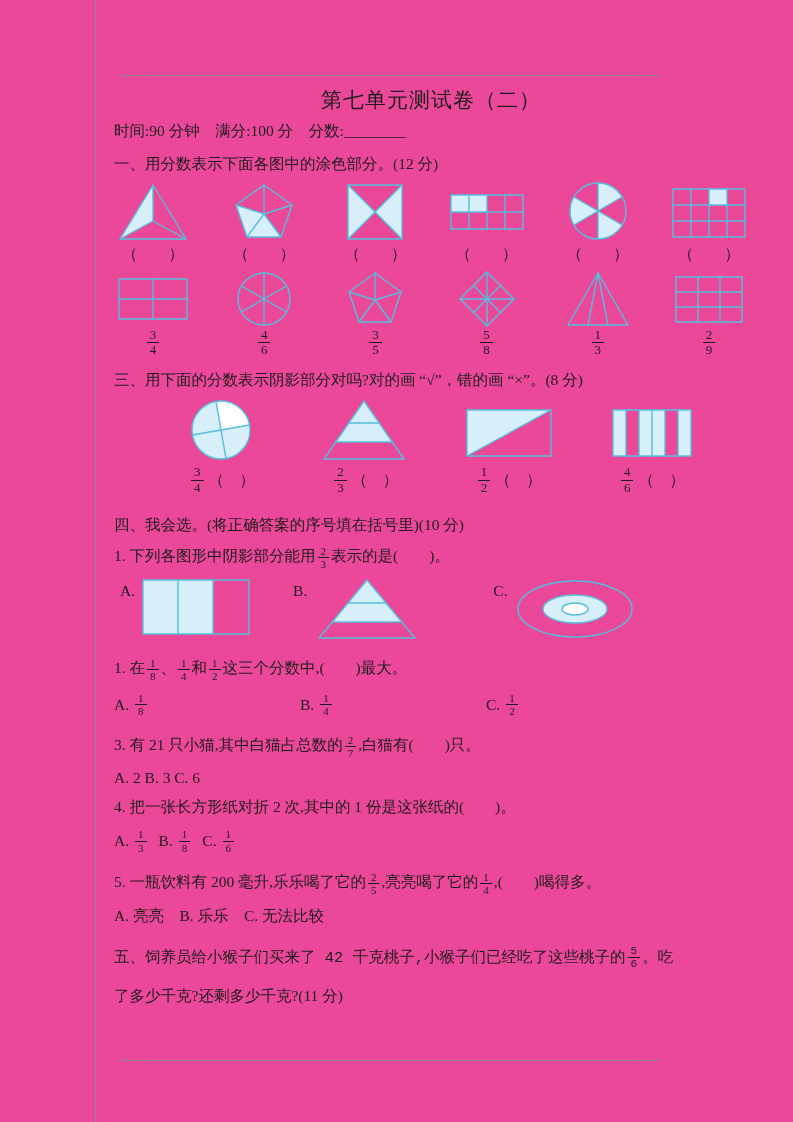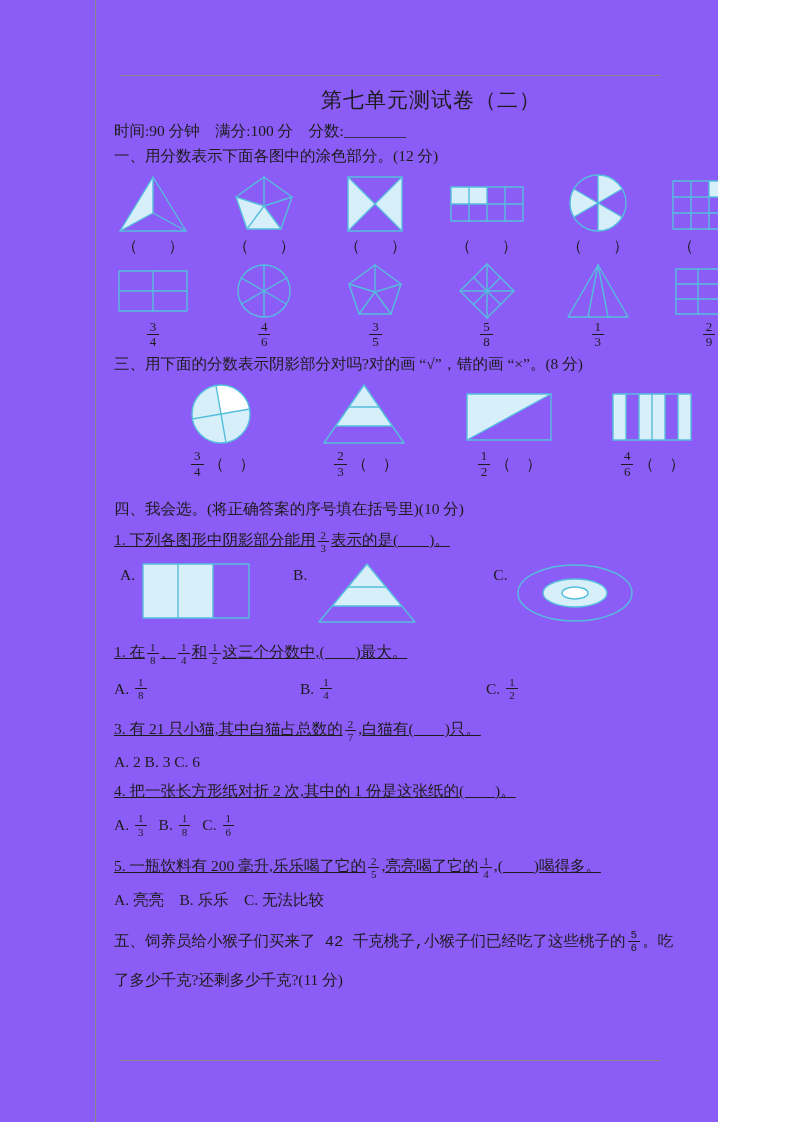--- a/index.html
+++ b/index.html
@@ -1,46 +1,46 @@
 <!DOCTYPE html>
 <html><head>
 <meta charset="utf-8">
 <style>
   html,body { margin:0; padding:0; background:#ffffff; }
-  .page { position:relative; width:718px; height:1122px; background:#8b5cf6;
+  .page { position:relative; width:793px; height:1122px; background:#ec4899;
           font-family:"Liberation Serif", serif; color:#1c1c1c; font-size:15.5px; overflow:hidden; }
   .vrule { position:absolute; left:95px; top:0; width:1px; height:1122px; background:#8a8a8a; }
   .hrule { position:absolute; left:120px; width:540px; height:1px; background:#8a8a8a; }
   .hrule.top { top:75px; }
   .hrule.bottom { top:1060px; }
   .content { position:absolute; left:114px; top:86px; width:634px; }
 
   .title { font-size:21px; font-weight:400; text-align:center; margin:0; letter-spacing:1px; }
   .meta { margin-top:7px; }
 
-  .sec-heading { margin-top:4px; line-height:1.35; }
+  .sec-heading { margin-top:12px; line-height:1.35; }
 
   .figrow { display:flex; justify-content:space-between; align-items:flex-end; margin-top:5px; }
   .figrow.s3row { padding:0 50px 0 62px; margin-top:8px; }
   .figcol { display:flex; flex-direction:column; align-items:center; }
   .ans { margin-top:2px; }
   .s3cap { margin-top:3px; display:flex; align-items:center; gap:3px; }
 
   svg .ln { stroke:#56bedd; stroke-width:1.4; fill:none; stroke-linejoin:round; stroke-linecap:round; }
   svg .sh { fill:#d6eff9; stroke:none; }
   svg .shl { fill:#d6eff9; stroke:#56bedd; stroke-width:1.4; }
   svg .whl { fill:#ffffff; stroke:#56bedd; stroke-width:1.4; }
 
   .frac { display:inline-flex; flex-direction:column; align-items:center; vertical-align:middle;
           font-size:11px; line-height:1.1; margin:0 2px; }
   .frac .fn { padding:0 3px; border-bottom:1px solid #1c1c1c; }
   .frac .fd { padding:0 3px; }
   .frac.big { font-size:13px; }
 
-  .qline { margin-top:16px; line-height:1.5;text-decoration:underline; }
+  .qline { margin-top:16px; line-height:1.5; }
   .qline.tight { margin-top:8px; }
   .optrow { margin-top:10px; display:flex; align-items:center; }
   .optrow .opt { display:inline-flex; align-items:center; gap:4px; }
   .optrow.spread .opt { width:186px; }
   .optrow.close { gap:10px; }
 
   .q1figs { display:flex; align-items:flex-start; margin-top:8px; margin-left:6px; }
   .q1group { display:flex; align-items:flex-start; gap:6px; }
   .q1group.gB { margin-left:42px; }
   .q1group.gC { margin-left:72px; }

